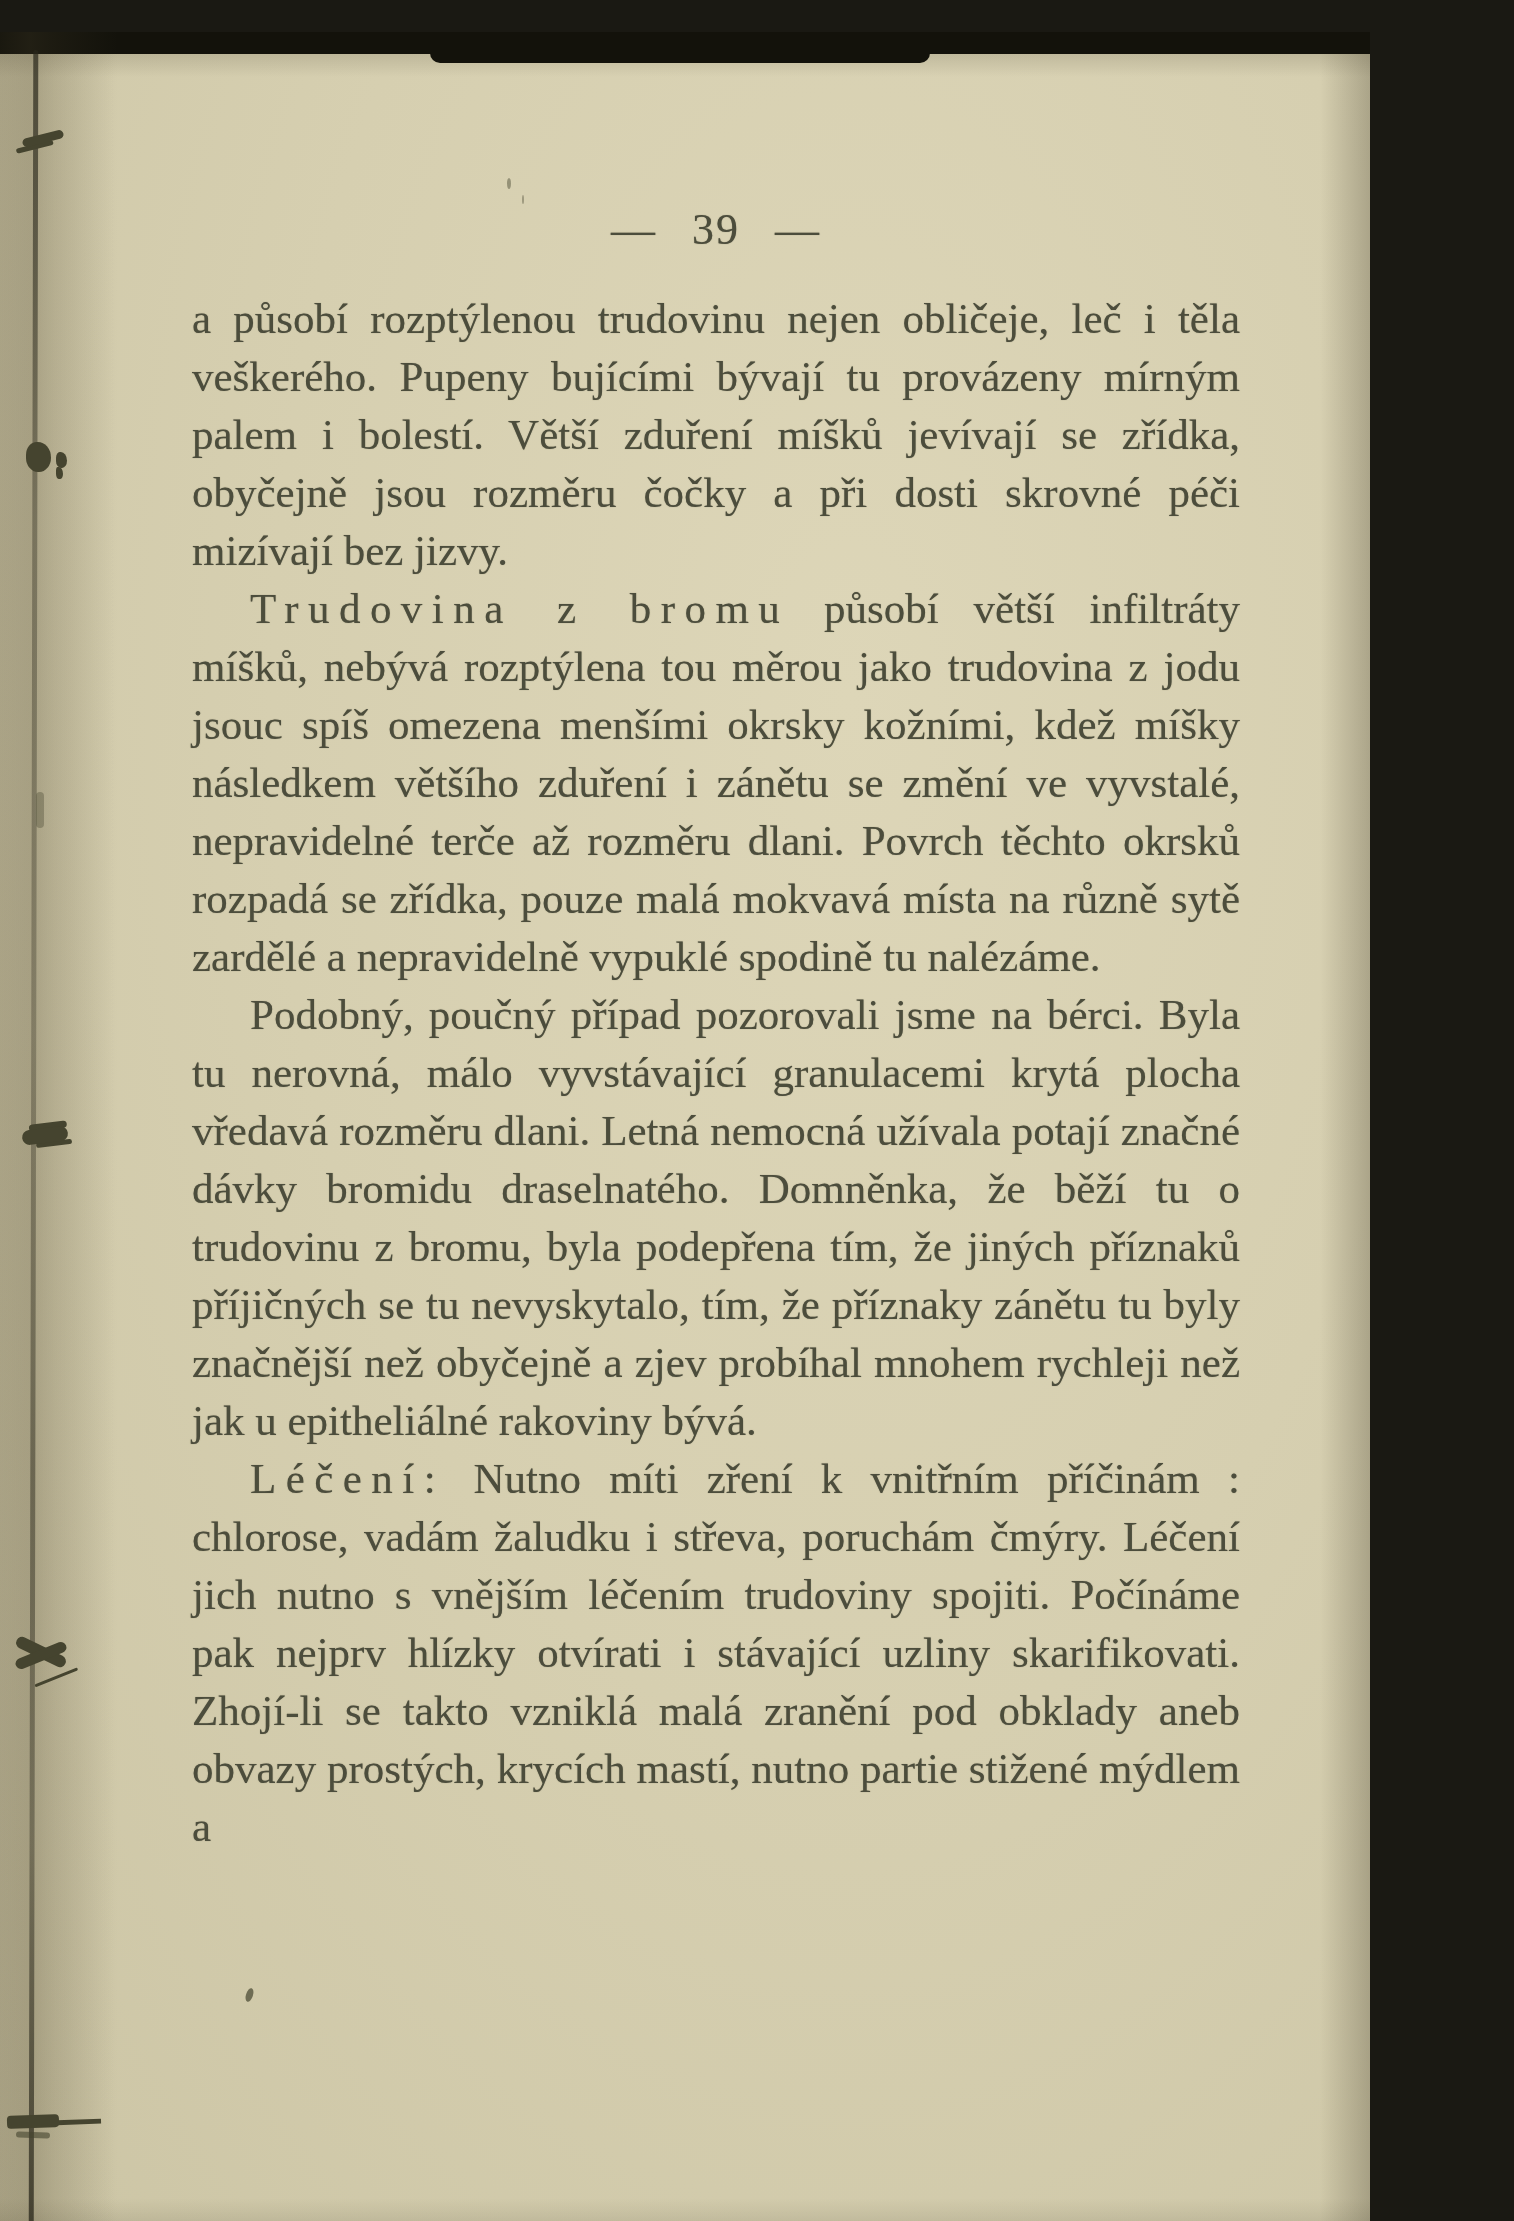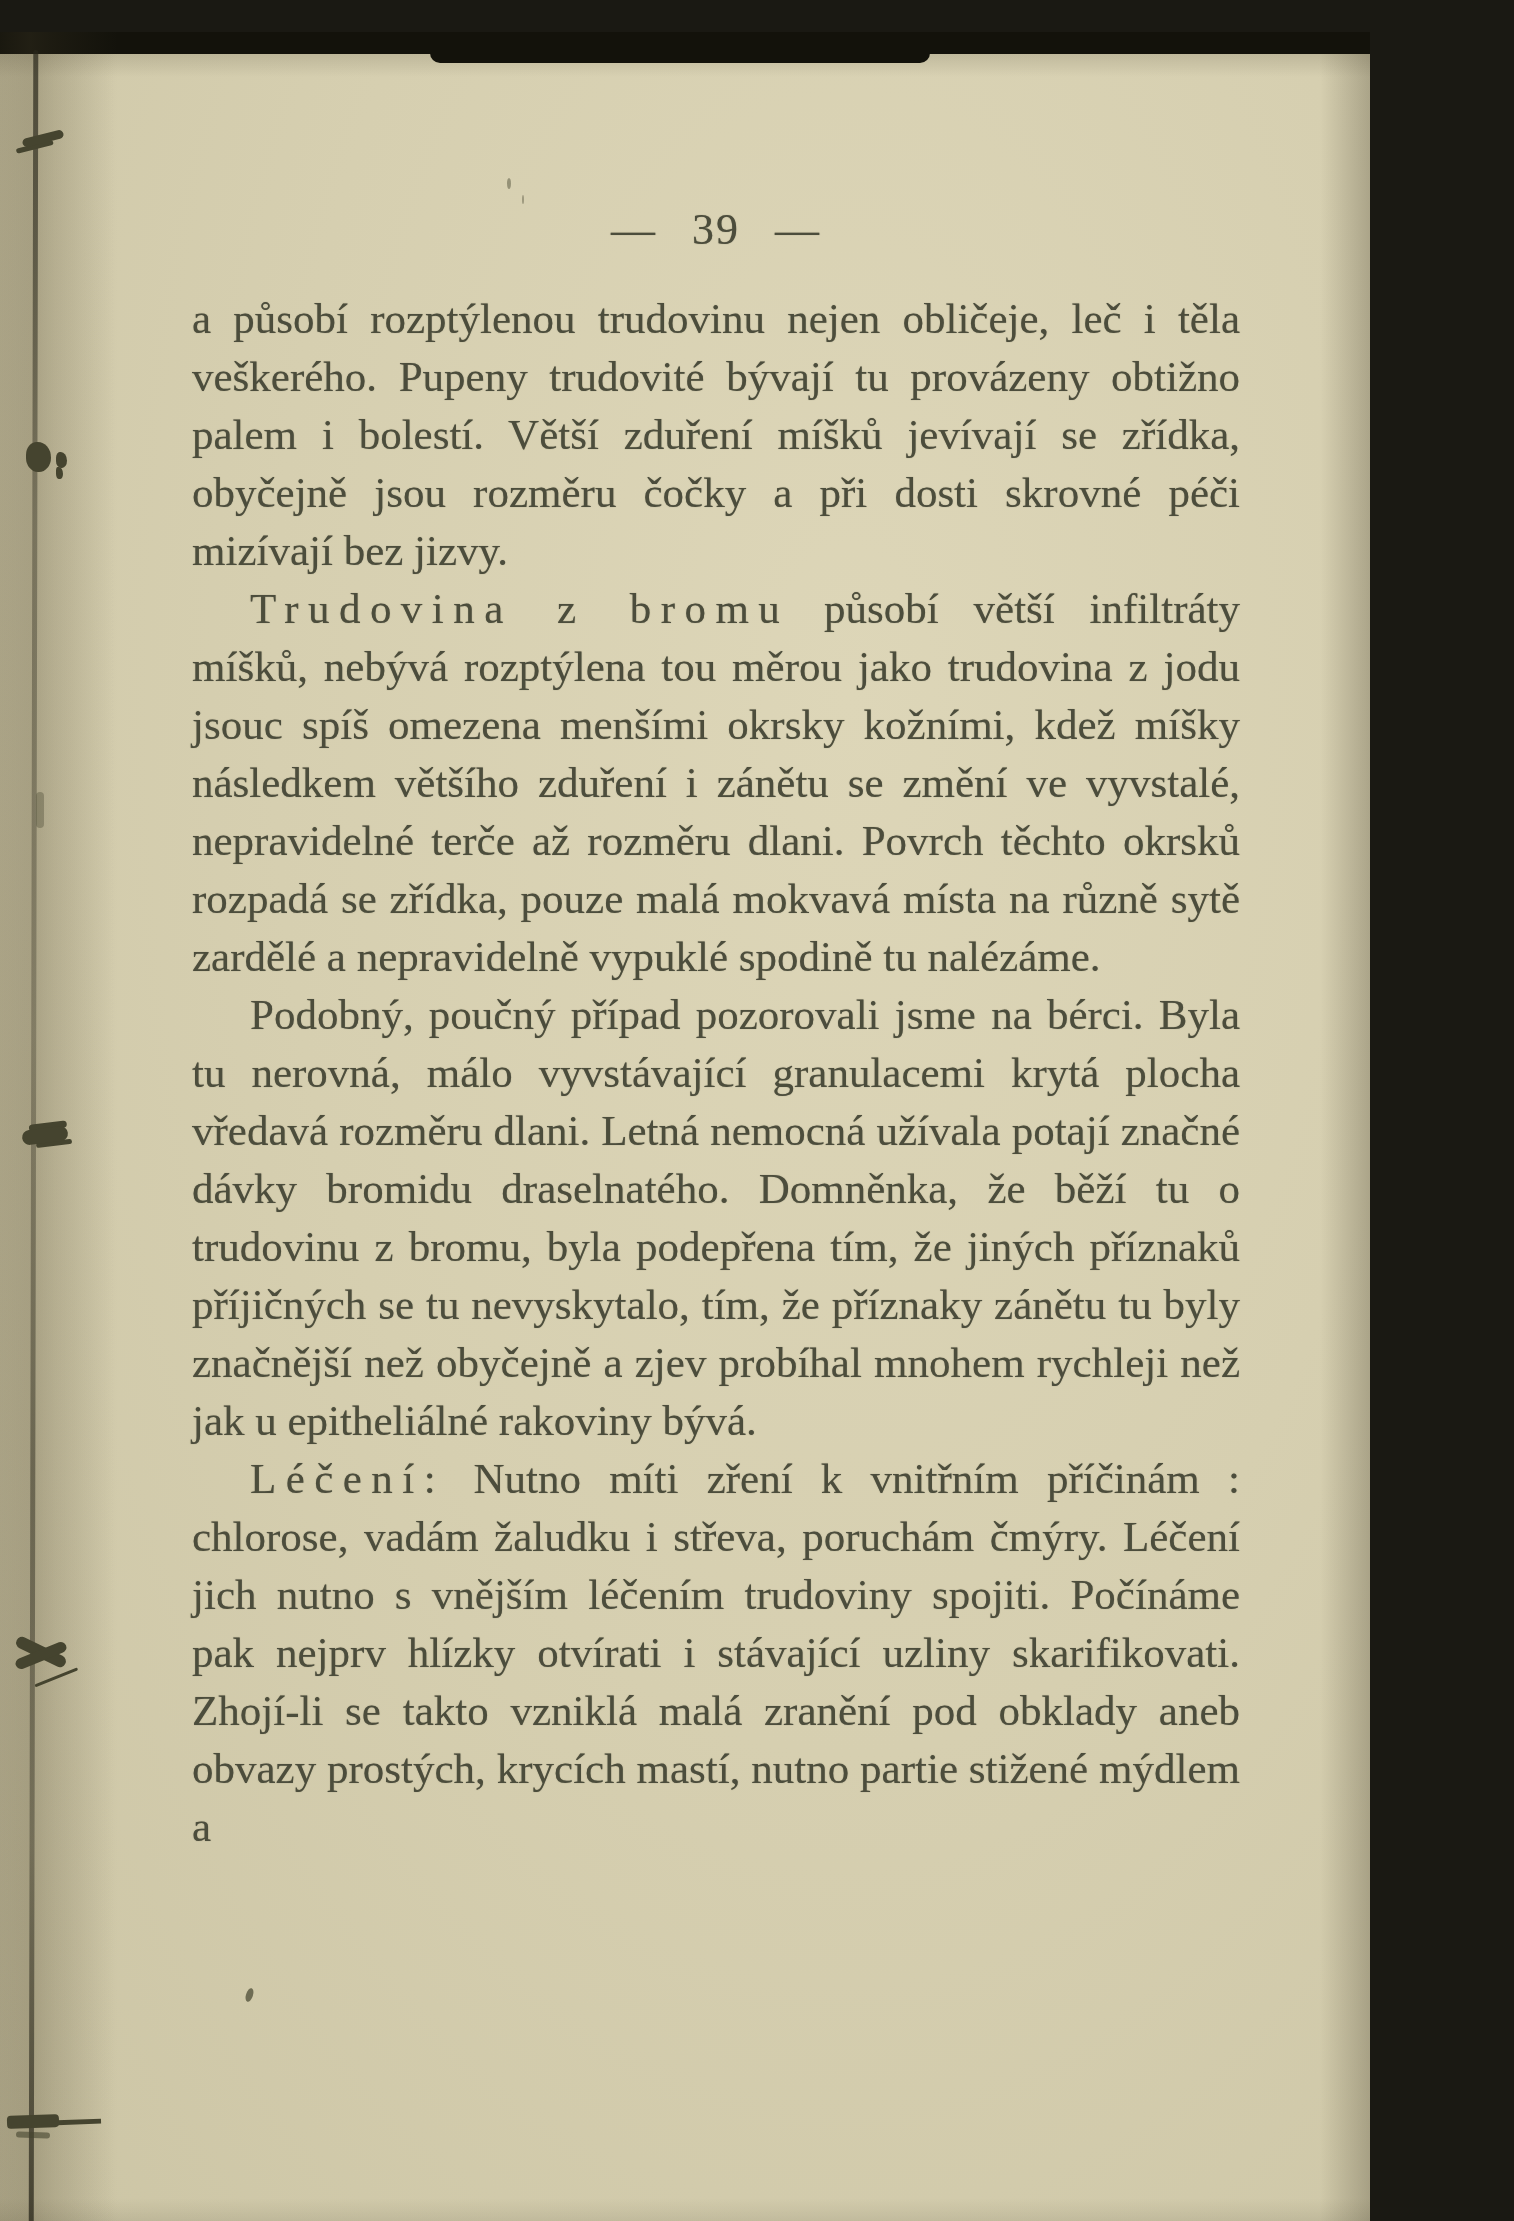--- a/index.html
+++ b/index.html
@@ -111,19 +111,19 @@
   <div class="mark mark-x5a"></div>
   <div class="mark mark-x5b"></div>
   <div class="mark mark-eq6a"></div>
   <div class="mark mark-eq6b"></div>
   <div class="mark mark-speck7"></div>
   <div class="mark mark-speck8"></div>
 
   <div class="pageno">— 39 —</div>
 
   <div class="textblock">
-    <p class="para no-indent"><span class="lead"></span><span>a působí rozptýlenou trudovinu nejen obličeje, leč i těla veškerého. Pupeny trudovité bývají tu provázeny obtižno palem i bolestí. Větší zduření míšků jevívají se zřídka, obyčejně jsou rozměru čočky a při dosti skrovné péči mizívají bez jizvy.</span></p>
+    <p class="para no-indent"><span class="lead"></span><span>a působí rozptýlenou trudovinu nejen obličeje, leč i těla veškerého. Pupeny bujícími bývají tu provázeny mírným palem i bolestí. Větší zduření míšků jevívají se zřídka, obyčejně jsou rozměru čočky a při dosti skrovné péči mizívají bez jizvy.</span></p>
     <p class="para"><span class="lead">Trudovina z bromu</span><span> působí větší infiltráty míšků, nebývá rozptýlena tou měrou jako trudovina z jodu jsouc spíš omezena menšími okrsky kožními, kdež míšky následkem většího zduření i zánětu se změní ve vyvstalé, nepravidelné terče až rozměru dlani. Povrch těchto okrsků rozpadá se zřídka, pouze malá mokvavá místa na různě sytě zardělé a nepravidelně vypuklé spodině tu nalézáme.</span></p>
     <p class="para"><span class="lead"></span><span>Podobný, poučný případ pozorovali jsme na bérci. Byla tu nerovná, málo vyvstávající granulacemi krytá plocha vředavá rozměru dlani. Letná nemocná užívala potají značné dávky bromidu draselnatého. Domněnka, že běží tu o trudovinu z bromu, byla podepřena tím, že jiných příznaků příjičných se tu nevyskytalo, tím, že příznaky zánětu tu byly značnější než obyčejně a zjev probíhal mnohem rychleji než jak u epitheliálné rakoviny bývá.</span></p>
     <p class="para justify-last"><span class="lead">Léčení:</span><span> Nutno míti zření k vnitřním příčinám : chlorose, vadám žaludku i střeva, poruchám čmýry. Léčení jich nutno s vnějším léčením trudoviny spojiti. Počínáme pak nejprv hlízky otvírati i stávající uzliny skarifikovati. Zhojí-li se takto vzniklá malá zranění pod obklady aneb obvazy prostých, krycích mastí, nutno partie stižené mýdlem a</span></p>
   </div>
 
 </div>
 
 </body></html>

